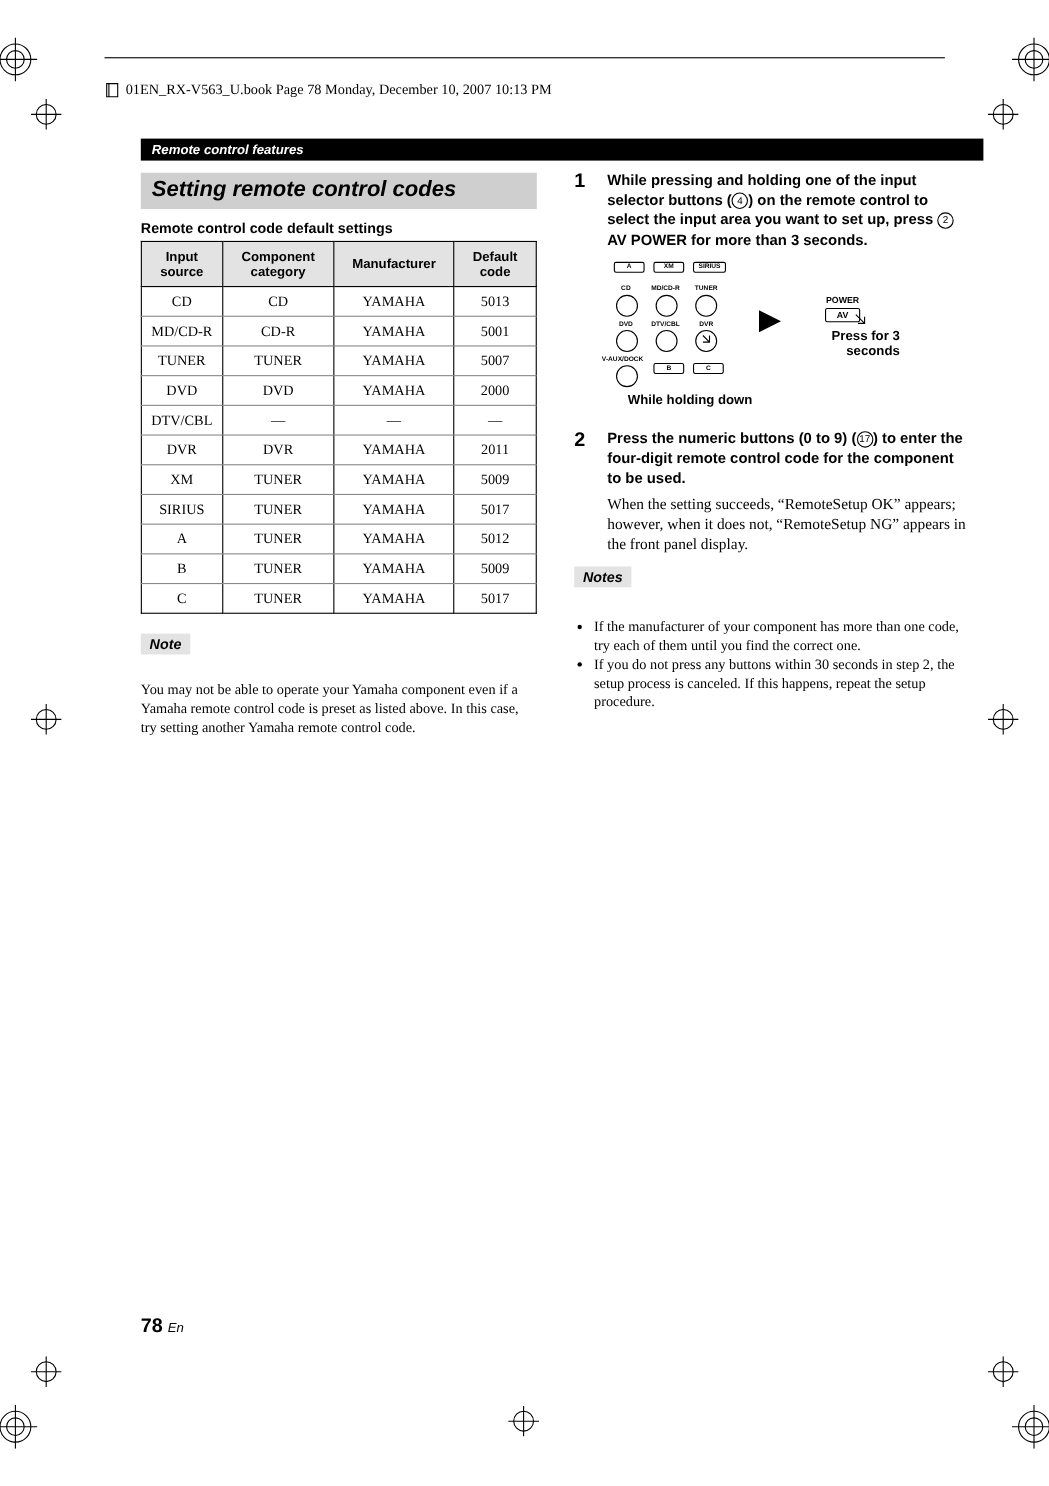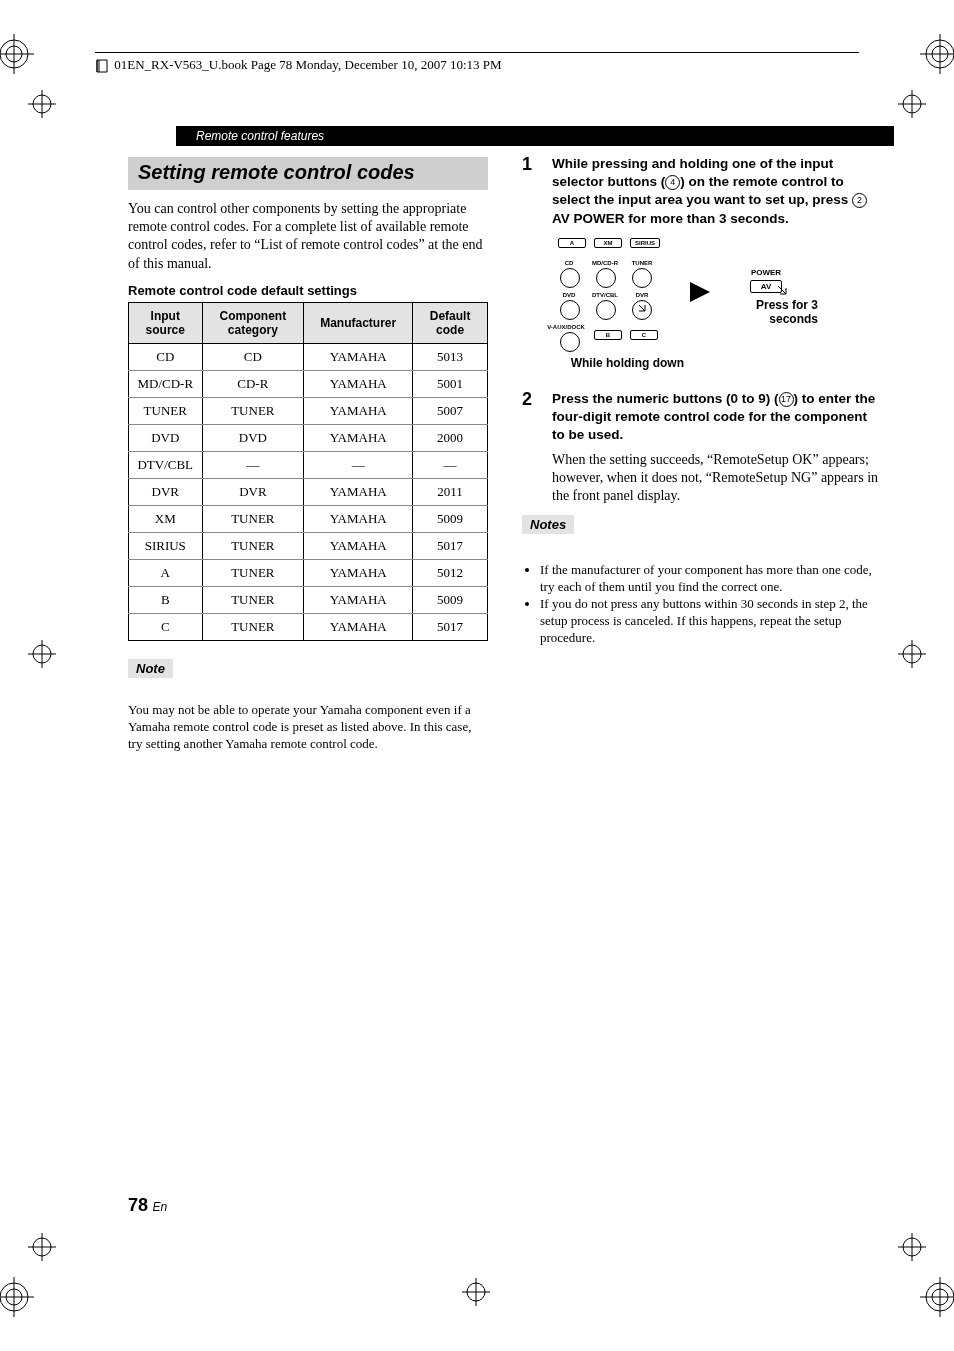--- a/index.html
+++ b/index.html
@@ -36,36 +36,35 @@
   .sidecross.right-mid { right: 28px; top: 640px; }
   .sidecross.bottom-mid { left: 462px; bottom: 45px; }
   .sidecross svg { width: 28px; height: 28px; display:block; }
 
   .print-header {
     position: absolute;
     top: 52px;
     left: 95px;
     right: 95px;
     border-top: 1px solid #000;
-    padding-top: 4px;
+    padding-top: 20px;
     font-size: 13px;
   }
   .section-bar {
     position: absolute;
     top: 126px;
     left: 128px;
     right: 60px;
     background: #000;
     color: #fff;
     font-family: Arial, Helvetica, sans-serif;
-    font-weight: normal;
+    font-weight: bold;
     font-style: italic;
     font-size: 12px;
-    padding: 3px 20px;
-    margin-left: 48px;
+    padding: 3px 10px;
   }
   .content {
     position: absolute;
     top: 155px;
     left: 128px;
     right: 72px;
     display: flex;
     gap: 34px;
   }
   .col {
@@ -322,21 +321,20 @@
 </div>
 
 <div class="section-bar">
   <span>Remote control features</span>
 </div>
 
 <div class="content">
 
   <div class="col">
     <div class="heading-box">Setting remote control codes</div>
-    <p class="body-text">You can control other components by setting the appropriate remote control codes. For a complete list of available remote control codes, refer to “List of remote control codes” at the end of this manual.</p>
     <div class="sub-head">Remote control code default settings</div>
     <table class="codes">
       <thead>
         <tr>
           <th>Input source</th>
           <th>Component category</th>
           <th>Manufacturer</th>
           <th>Default code</th>
         </tr>
       </thead>

